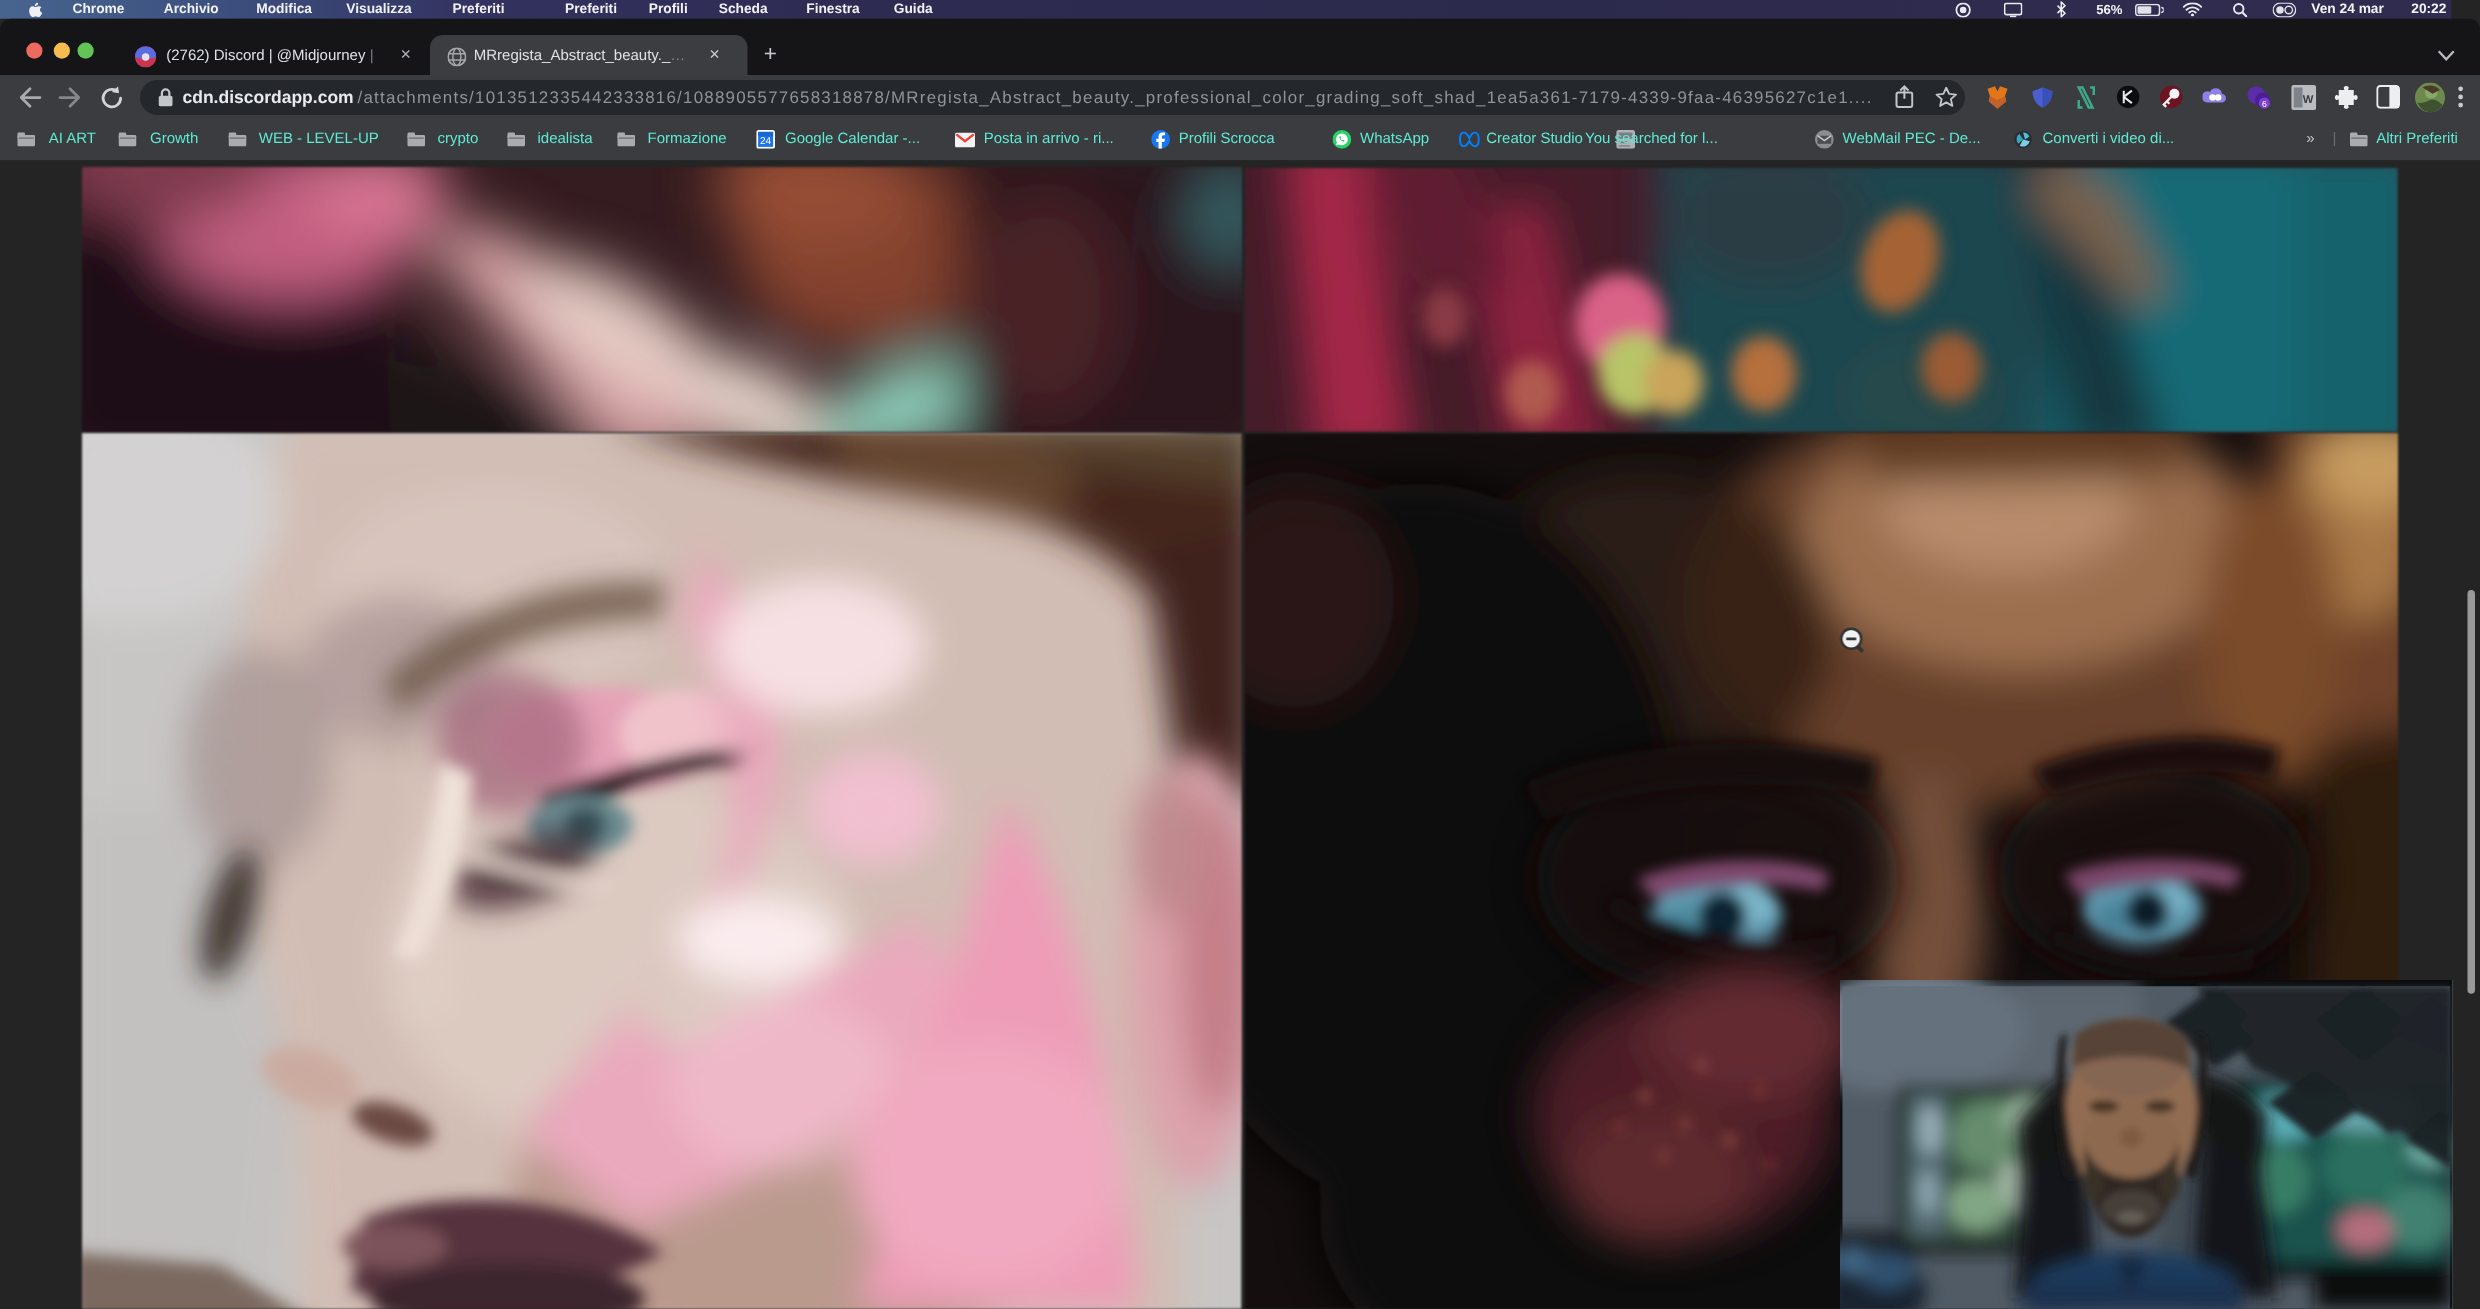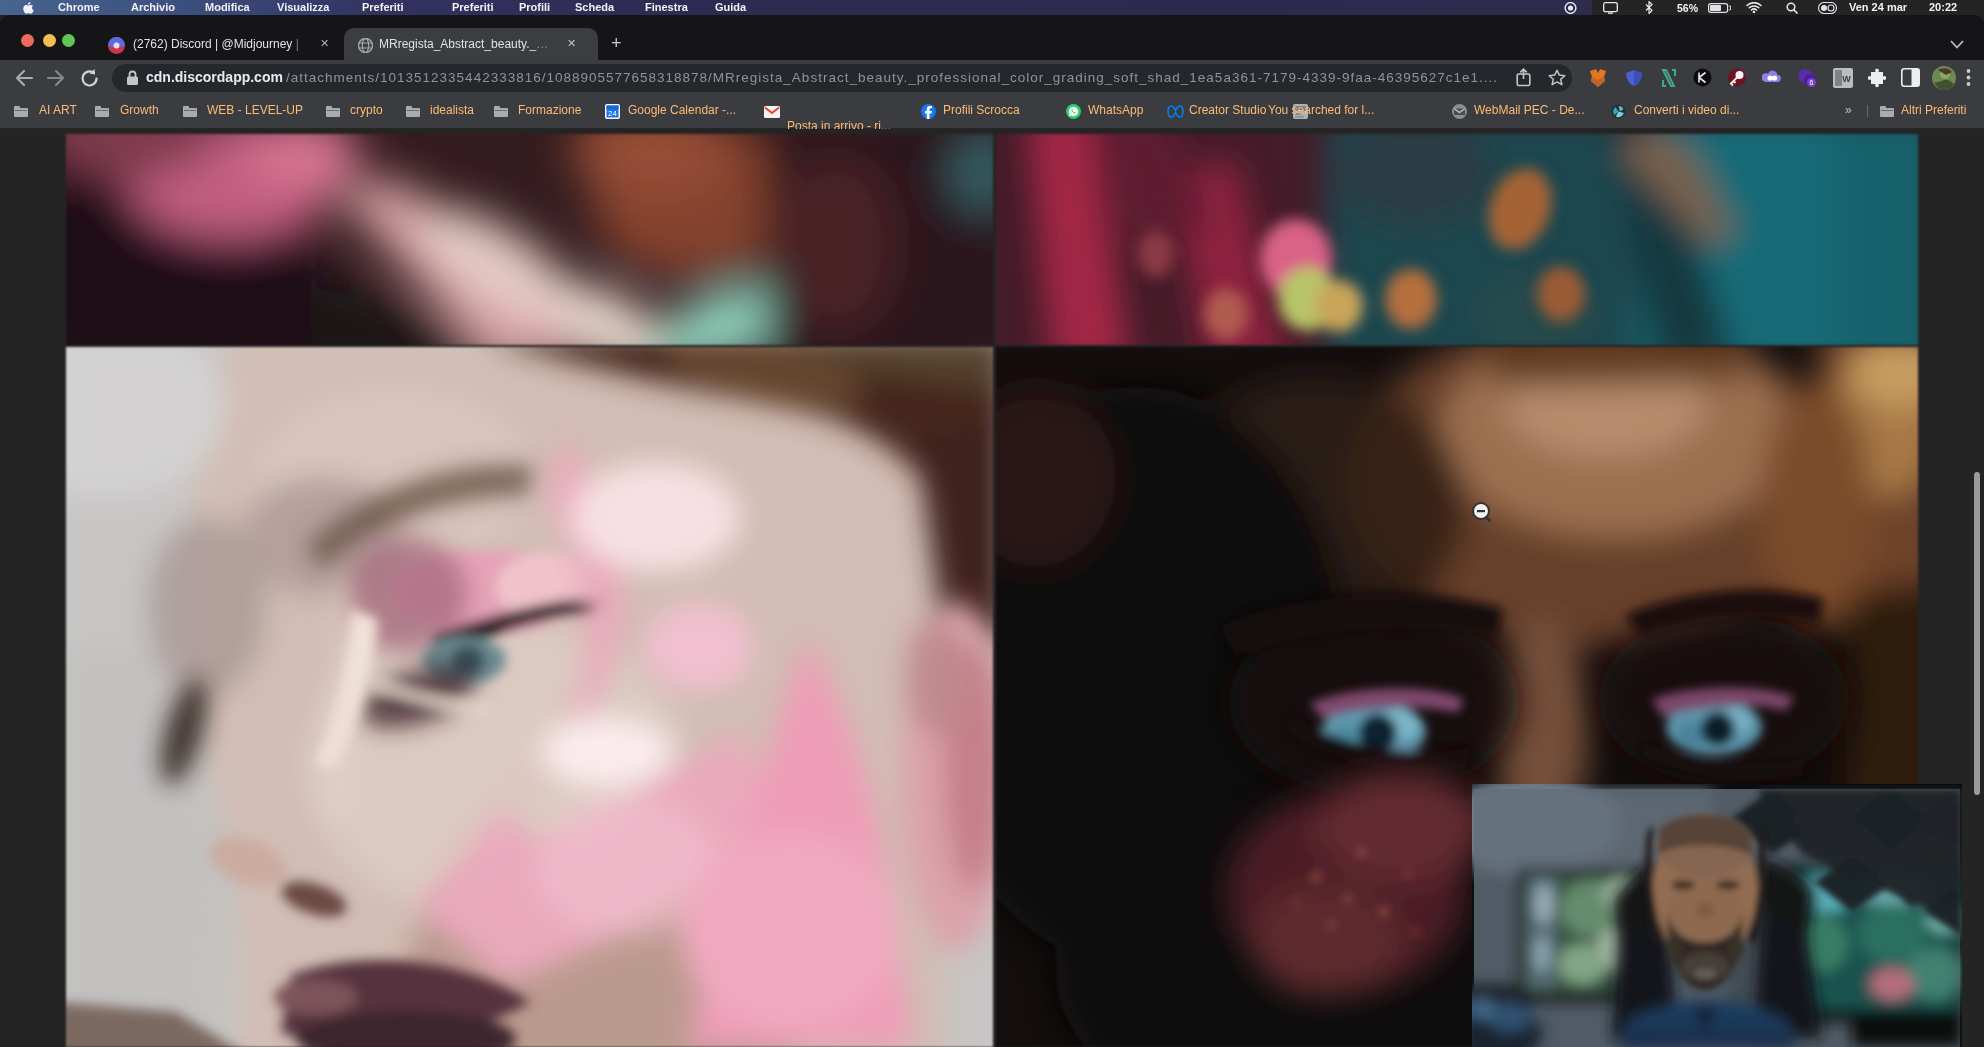--- a/index.html
+++ b/index.html
@@ -1,27 +1,27 @@
 <!DOCTYPE html>
 <html><head>
 <meta charset="utf-8">
 <style>
 html,body{margin:0;padding:0;width:1984px;height:1047px;overflow:hidden;background:#242424;font-family:"Liberation Sans",sans-serif;}
 *{box-sizing:border-box;}
 .abs{position:absolute;}
-#menubar{position:absolute;left:0;top:0;width:1592px;height:15px;background:linear-gradient(90deg,#47648f 0px,#3c4f7e 180px,#333260 380px,#2d2b51 700px,#2c2a4c 1200px,#302c4f 1984px);color:#f2f2f5;font-size:11px;font-weight:bold;}
+#menubar{position:absolute;left:0;top:0;width:1961px;height:15px;background:linear-gradient(90deg,#47648f 0px,#3c4f7e 180px,#333260 380px,#2d2b51 700px,#2c2a4c 1200px,#302c4f 1984px);color:#f2f2f5;font-size:11px;font-weight:bold;}
 .mitem{position:absolute;top:1px;white-space:nowrap;}
 #tabbar{position:absolute;left:0;top:15px;width:1984px;height:45px;background:#151518;border-radius:9px 9px 0 0;}
 .tl{position:absolute;top:34px;width:13px;height:13px;border-radius:50%;}
 .tab1txt{position:absolute;top:37px;color:#dfe1e5;font-size:12px;white-space:nowrap;}
 #activetab{position:absolute;left:344px;top:28px;width:254px;height:32px;background:#3c3d41;border-radius:10px 10px 0 0;}
 #toolbar{position:absolute;left:0;top:60px;width:1984px;height:36px;background:#3b3c3f;}
 #urlpill{position:absolute;left:112px;top:64px;width:1460px;height:28px;background:#24282c;border-radius:14px;}
 #bookbar{position:absolute;left:0;top:96px;width:1984px;height:33px;background:#3b3c3f;border-bottom:1px solid #27272a;}
-.bk{position:absolute;top:103px;height:16px;color:#fdba74;font-size:12px;white-space:nowrap;}
+.bk{position:absolute;top:103px;height:16px;color:#5eead4;font-size:12px;white-space:nowrap;}
 .fold{position:absolute;top:106px;width:14px;height:11px;}
 .foldbase{position:absolute;left:0;top:2px;width:14px;height:9px;background:#a9abae;border-radius:1px;}
 .foldtab{position:absolute;left:0;top:0;width:6px;height:4px;background:#a9abae;border-radius:1px 1px 0 0;}
 .foldline{position:absolute;left:1px;top:4px;width:12px;height:1px;background:#6a6c6f;}
 #content{position:absolute;left:0;top:129px;width:1984px;height:918px;background:#242424;}
 #content svg.q{filter:blur(1px);}
 svg{display:block;}
 </style>
 </head>
 <body>
@@ -215,21 +215,21 @@
     <rect width="15" height="15" rx="2" fill="#fff"></rect>
     <rect x="1.5" y="1.5" width="12" height="12" fill="#1a73e8"></rect>
     <rect x="1.5" y="1.5" width="12" height="3.5" fill="#1967d2"></rect>
     <text x="7.5" y="11.5" font-size="8" fill="#fff" text-anchor="middle" font-family="Liberation Sans">24</text>
   </svg>
 <span class="bk" style="left:628px;">Google Calendar -...</span>
 <svg class="abs" style="left:764px;top:106px;" width="16" height="12" viewBox="0 0 16 12">
     <rect width="16" height="12" rx="1.5" fill="#f3f3f3"></rect>
     <path d="M1,1.5 L8,7 L15,1.5" fill="none" stroke="#ea4335" stroke-width="2"></path>
   </svg>
-<span class="bk" style="left:787px;margin-top:16px;">Posta in arrivo - ri...</span>
+<span class="bk" style="left:787px;">Posta in arrivo - ri...</span>
 <svg class="abs" style="left:921px;top:104px;" width="15" height="15" viewBox="0 0 15 15">
     <circle cx="7.5" cy="7.5" r="7.5" fill="#1877f2"></circle>
     <path d="M8.5,15 V9.5 H10.5 L11,7 H8.5 V5.5 C8.5,4.6 9,4.2 10,4.2 H11 V2 C10.5,2 9.6,1.9 9,1.9 C7,1.9 5.8,3 5.8,5.2 V7 H4 V9.5 H5.8 V15 Z" fill="#fff"></path>
   </svg>
 <span class="bk" style="left:943px;">Profili Scrocca</span>
 <svg class="abs" style="left:1066px;top:104px;" width="15" height="15" viewBox="0 0 15 15">
     <circle cx="7.5" cy="7.5" r="7.5" fill="#25d366"></circle>
     <path d="M7.5,2.8 a4.7,4.7 0 0 0 -4,7.2 L2.8,12.2 L5.1,11.5 a4.7,4.7 0 1 0 2.4,-8.7 Z" fill="#fff"></path>
     <path d="M5.6,5.2 c-.6,1.5 1.4,3.8 3.3,4.1 l.7,-.9 l-1.2,-.7 l-.5,.4 c-.7,-.3 -1.3,-1 -1.5,-1.6 l.5,-.5 l-.6,-1.2 Z" fill="#25d366"></path>
   </svg>

